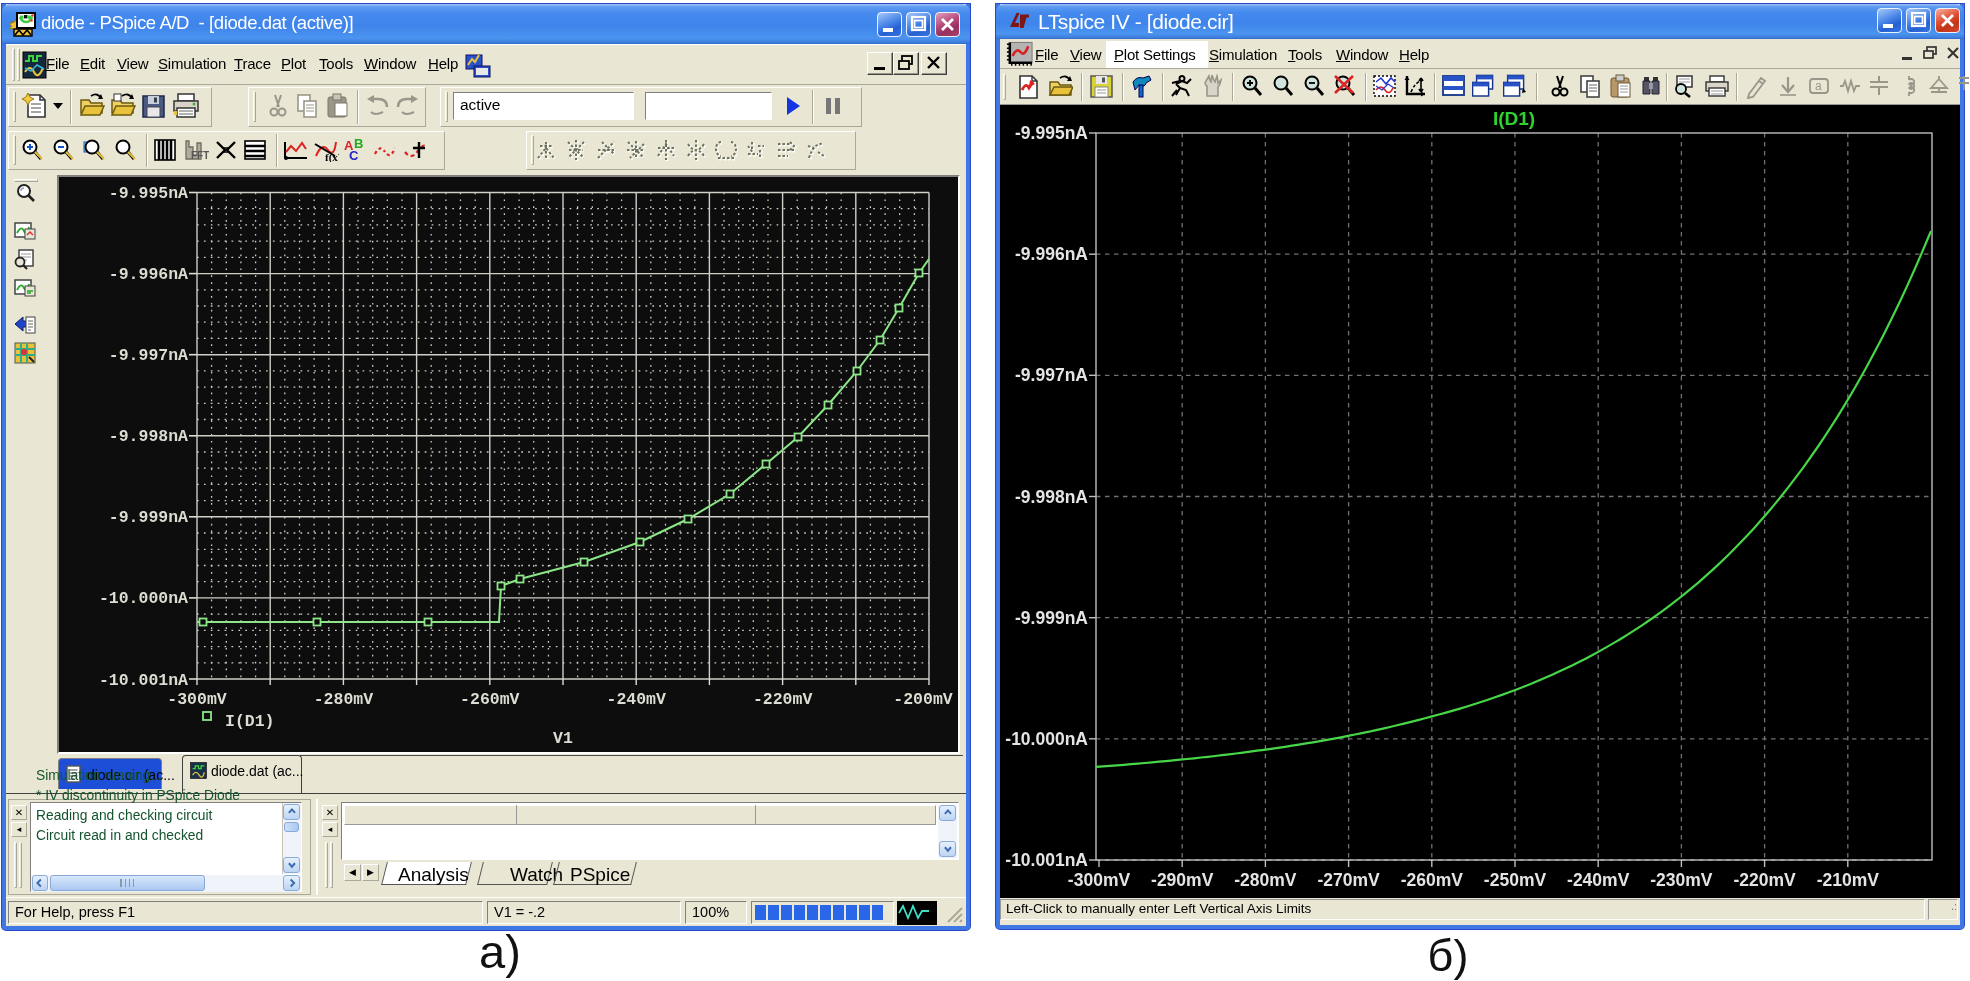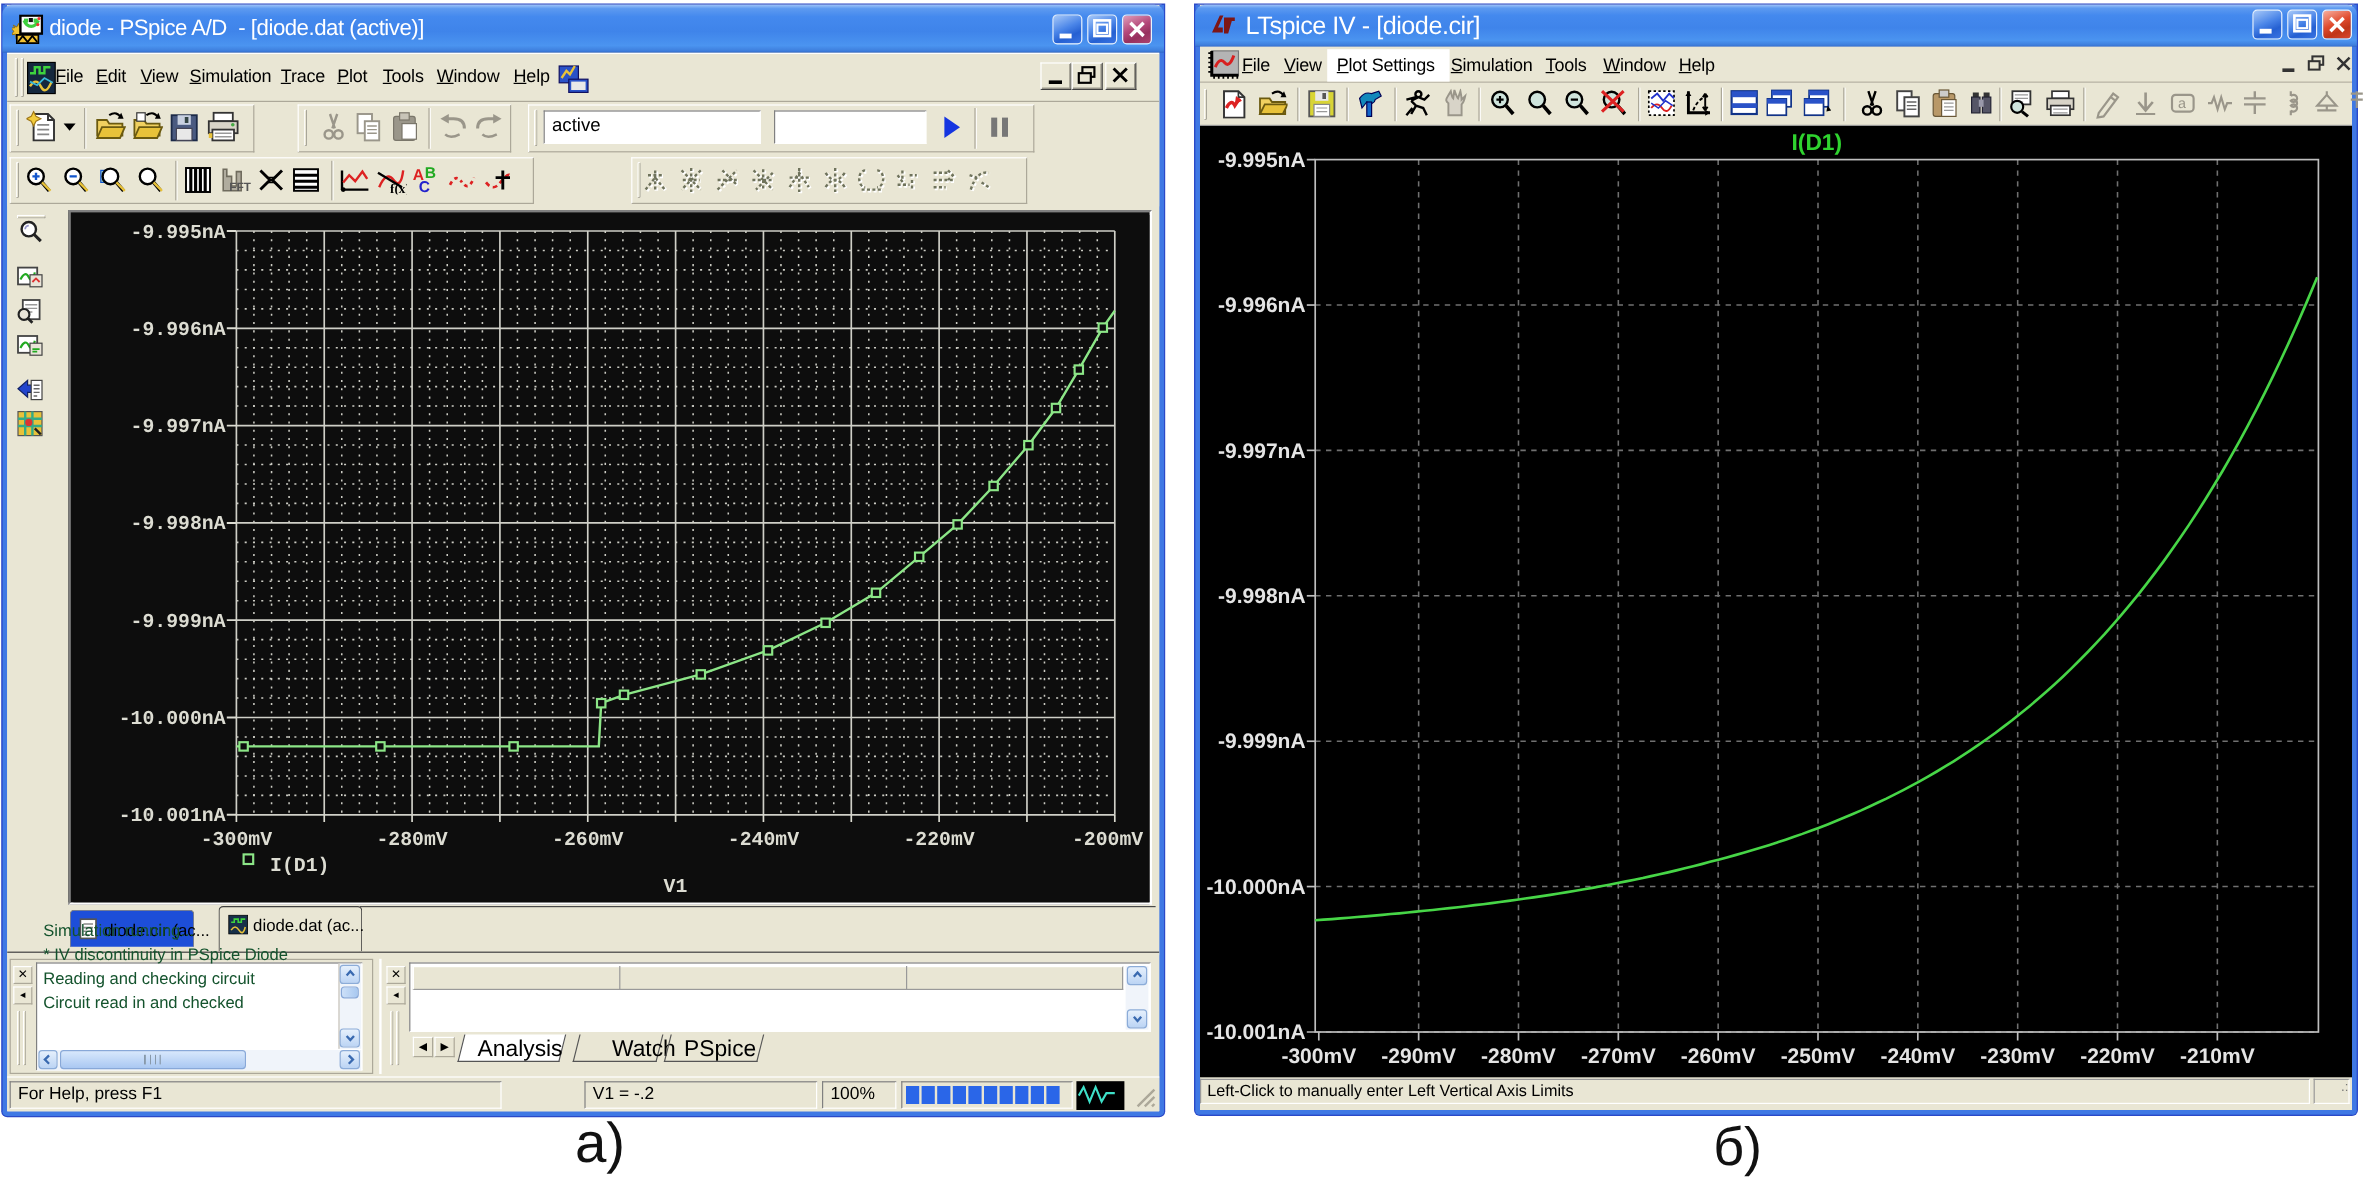--- a/index.html
+++ b/index.html
@@ -542,21 +542,21 @@
 <div class="abs beve" style="left:362px;top:864px;width:17px;height:17px;background:#e9e6d4;font-size:9px;text-align:center;line-height:15px">▶</div>
 <div class="abs" style="left:384px;top:862px;width:300px;height:24px;font-size:19px">
     <span style="position:absolute;left:0;top:0;width:85px;height:23px;background:#fff;border:1px solid #555;border-top:none;transform:skewX(-14deg);"></span>
     <span style="position:absolute;left:14px;top:2px">Analysis</span>
     <span style="position:absolute;left:96px;top:0;width:70px;height:23px;border:1px solid #555;border-top:none;transform:skewX(-14deg);"></span>
     <span style="position:absolute;left:126px;top:2px">Watch</span>
     <span style="position:absolute;left:172px;top:0;width:78px;height:23px;border:1px solid #555;border-top:none;transform:skewX(-14deg);"></span>
     <span style="position:absolute;left:186px;top:2px">PSpice</span>
   </div>
 <div class="abs" style="left:6px;top:897px;width:960px;height:29px;background:#e9e6d4;border-top:1px solid #fff"></div>
-<div class="sb sunk" style="left:8px;top:901px;width:410px;height:23px;padding:2px 6px;font-size:14.5px">For Help, press F1</div>
+<div class="sb sunk" style="left:8px;top:901px;width:475px;height:23px;padding:2px 6px;font-size:14.5px">For Help, press F1</div>
 <div class="sb sunk" style="left:487px;top:901px;width:194px;height:23px;padding:2px 6px;font-size:14.5px">V1 = -.2</div>
 <div class="sb sunk" style="left:685px;top:901px;width:62px;height:23px;padding:2px 6px;font-size:14.5px">100%</div>
 <div class="sb sunk" style="left:751px;top:901px;width:143px;height:23px;padding:0"></div>
 <div class="abs" style="left:752px;top:902px;width:140px;height:21px">
     <span style="position:absolute;left:3px;top:3px;width:11px;height:15px;background:#2a66e8"></span>
     <span style="position:absolute;left:16px;top:3px;width:11px;height:15px;background:#2a66e8"></span>
     <span style="position:absolute;left:29px;top:3px;width:11px;height:15px;background:#2a66e8"></span>
     <span style="position:absolute;left:42px;top:3px;width:11px;height:15px;background:#2a66e8"></span>
     <span style="position:absolute;left:55px;top:3px;width:11px;height:15px;background:#2a66e8"></span>
     <span style="position:absolute;left:68px;top:3px;width:11px;height:15px;background:#2a66e8"></span>

